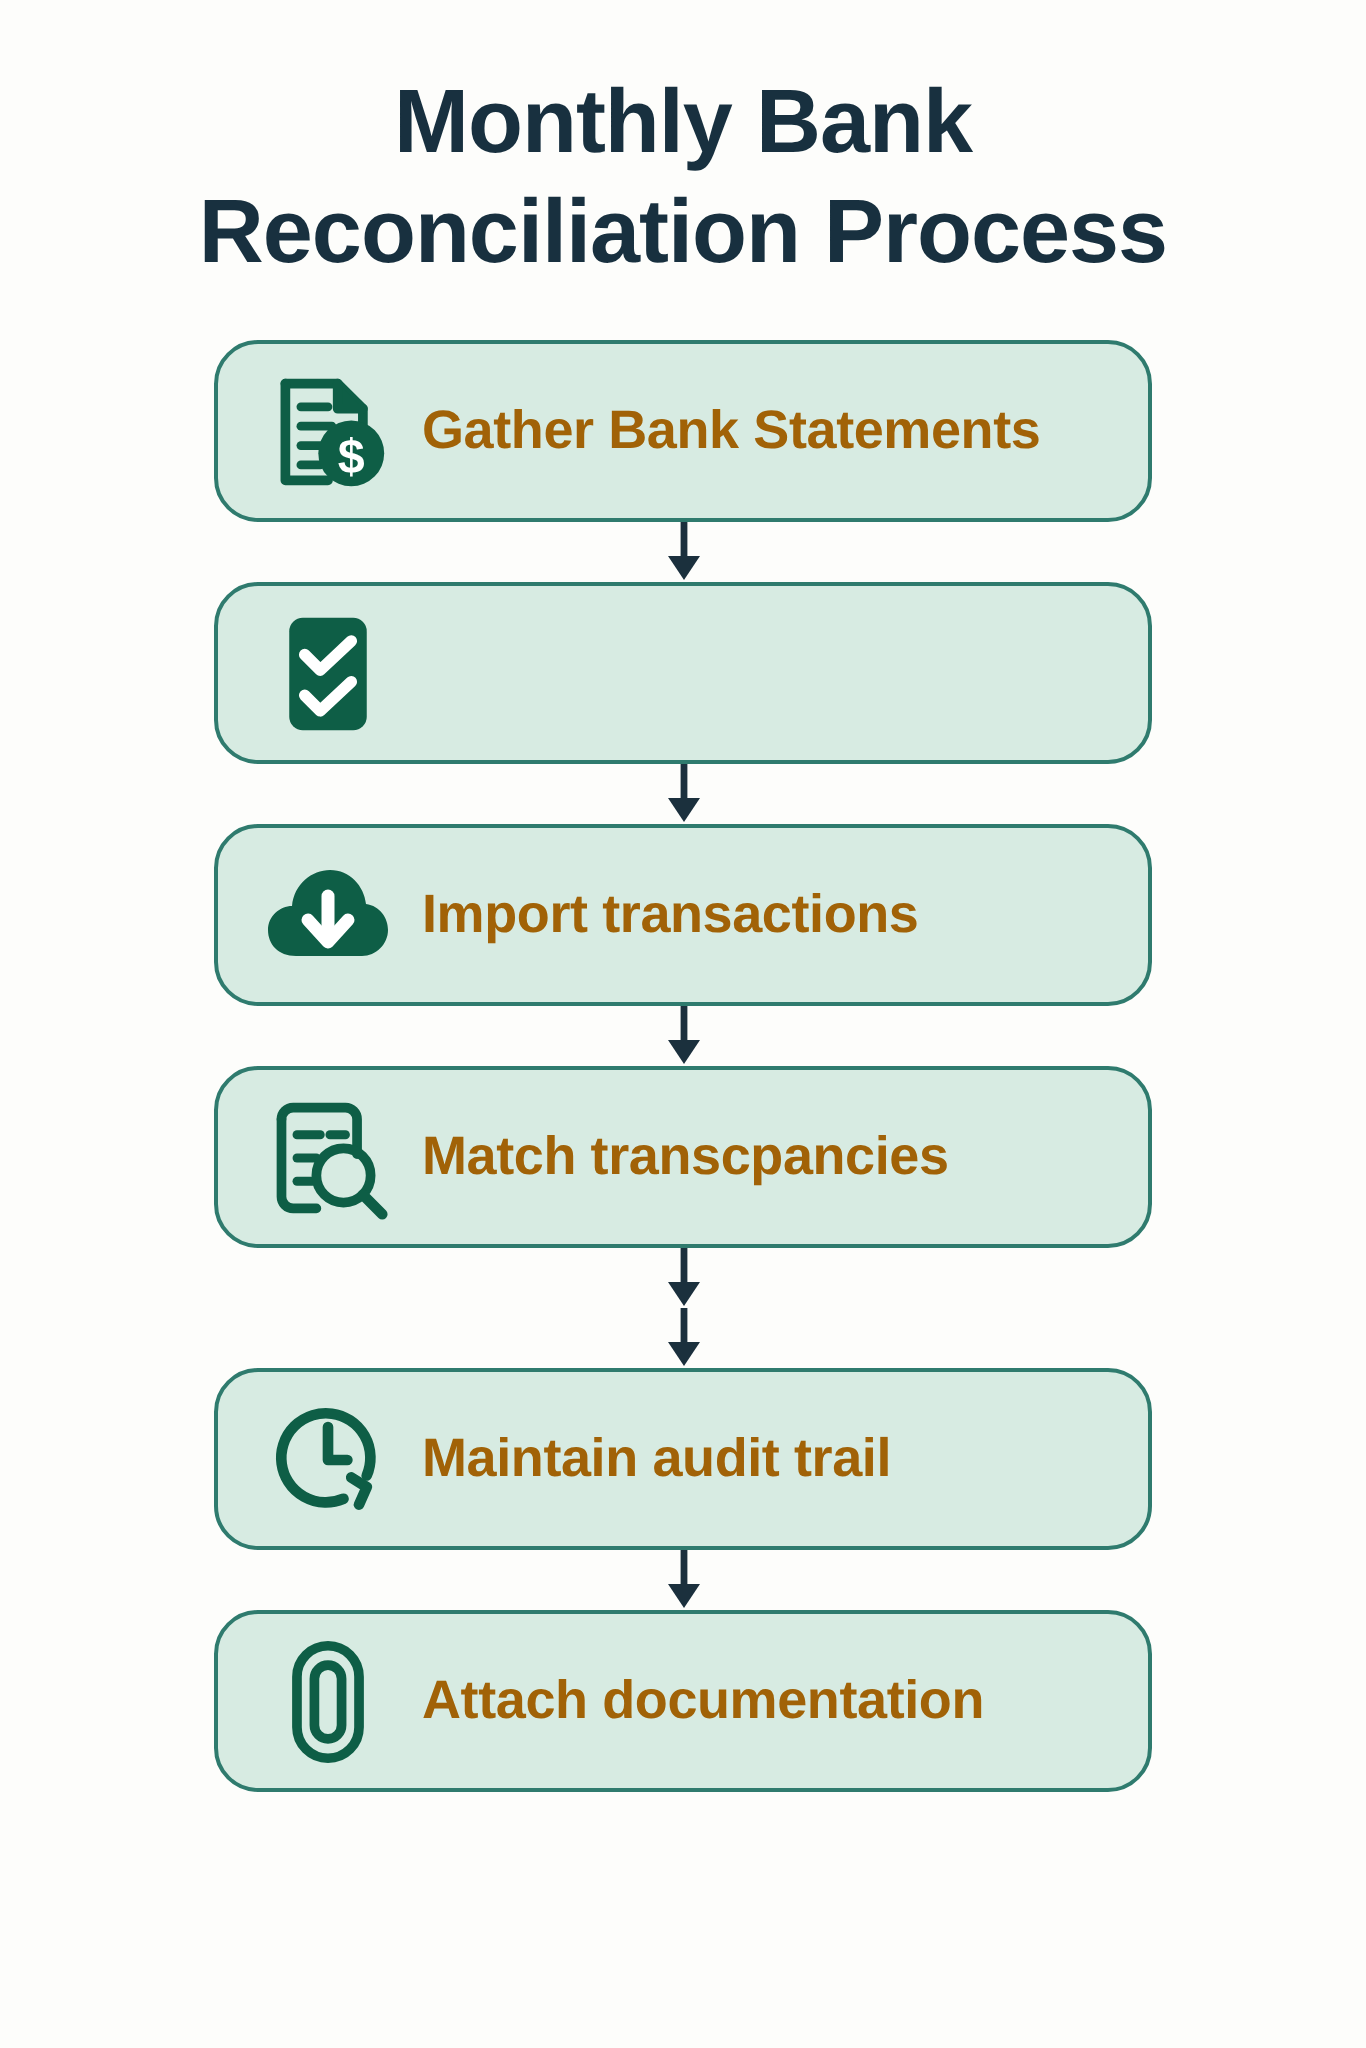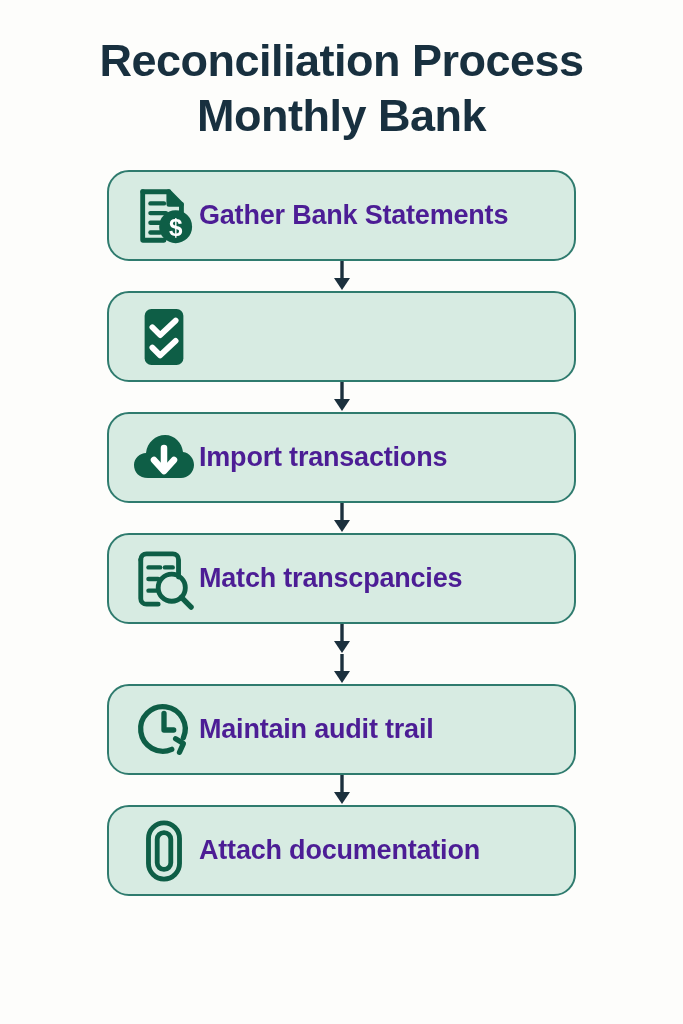--- a/index.html
+++ b/index.html
@@ -66,24 +66,24 @@
     height: 66px;
     flex: 0 0 66px;
     display: flex;
     align-items: center;
     justify-content: center;
   }
   .icon-box svg {
     display: block;
   }
   .card-label {
-    margin-left: 2px;
+    margin-left: 14px;
     font-size: 27px;
     font-weight: 700;
-    color: #4c1d95;
+    color: #a16207;
     letter-spacing: -0.2px;
     white-space: nowrap;
   }
 
   
   .connector {
     height: 30px;
     width: 469px;
     display: flex;
     align-items: center;
@@ -92,22 +92,22 @@
   .connector svg {
     display: block;
   }
 </style>
 </head>
 <body>
 
 <div class="page">
 
   <div class="title-block">
+    <span class="title-line">Monthly Bank</span>
     <span class="title-line">Reconciliation Process</span>
-    <span class="title-line">Monthly Bank</span>
   </div>
 
   <div class="flow">
 
     <div class="step-wrap">
       <div class="card">
         <span class="icon-box">
           <svg width="62" height="62" viewBox="0 0 64 64" fill="none">
             <path d="M10 7 h27 l13 13 v10" stroke="#0e5e46" stroke-width="5" stroke-linecap="round" stroke-linejoin="round" fill="none"></path>
             <path d="M10 7 v50 h22" stroke="#0e5e46" stroke-width="5" stroke-linecap="round" stroke-linejoin="round" fill="none"></path>

